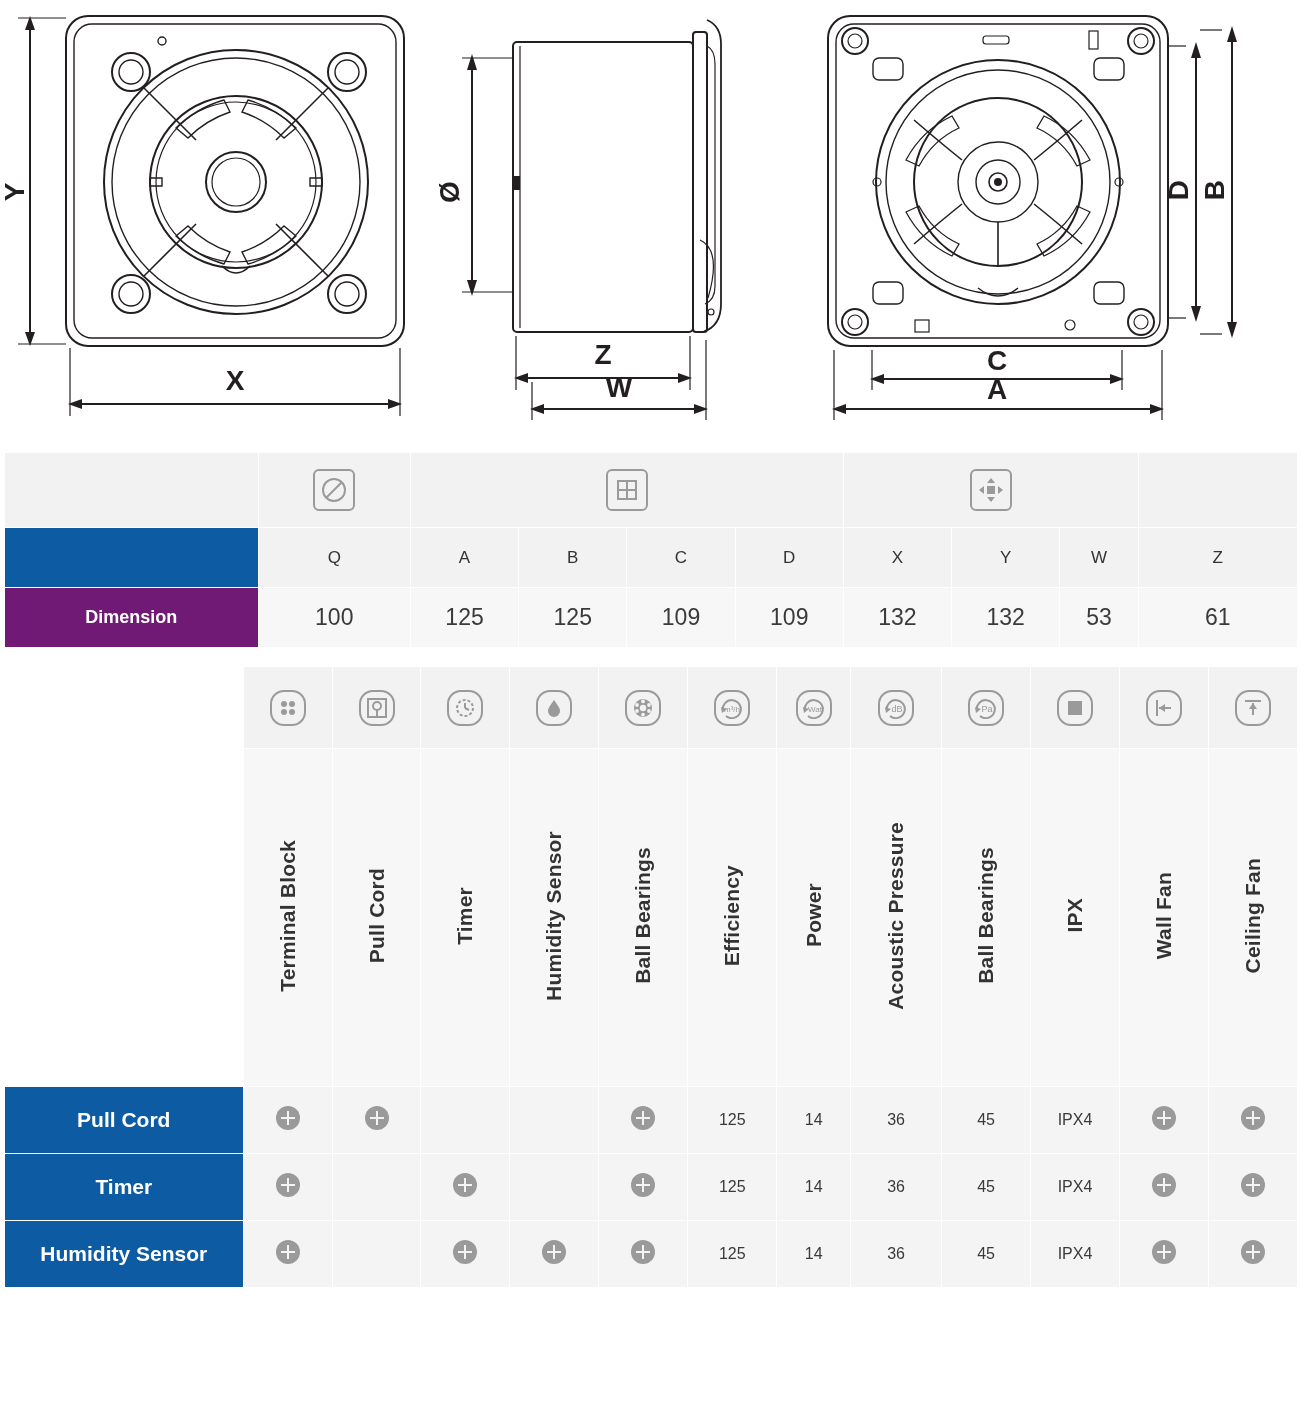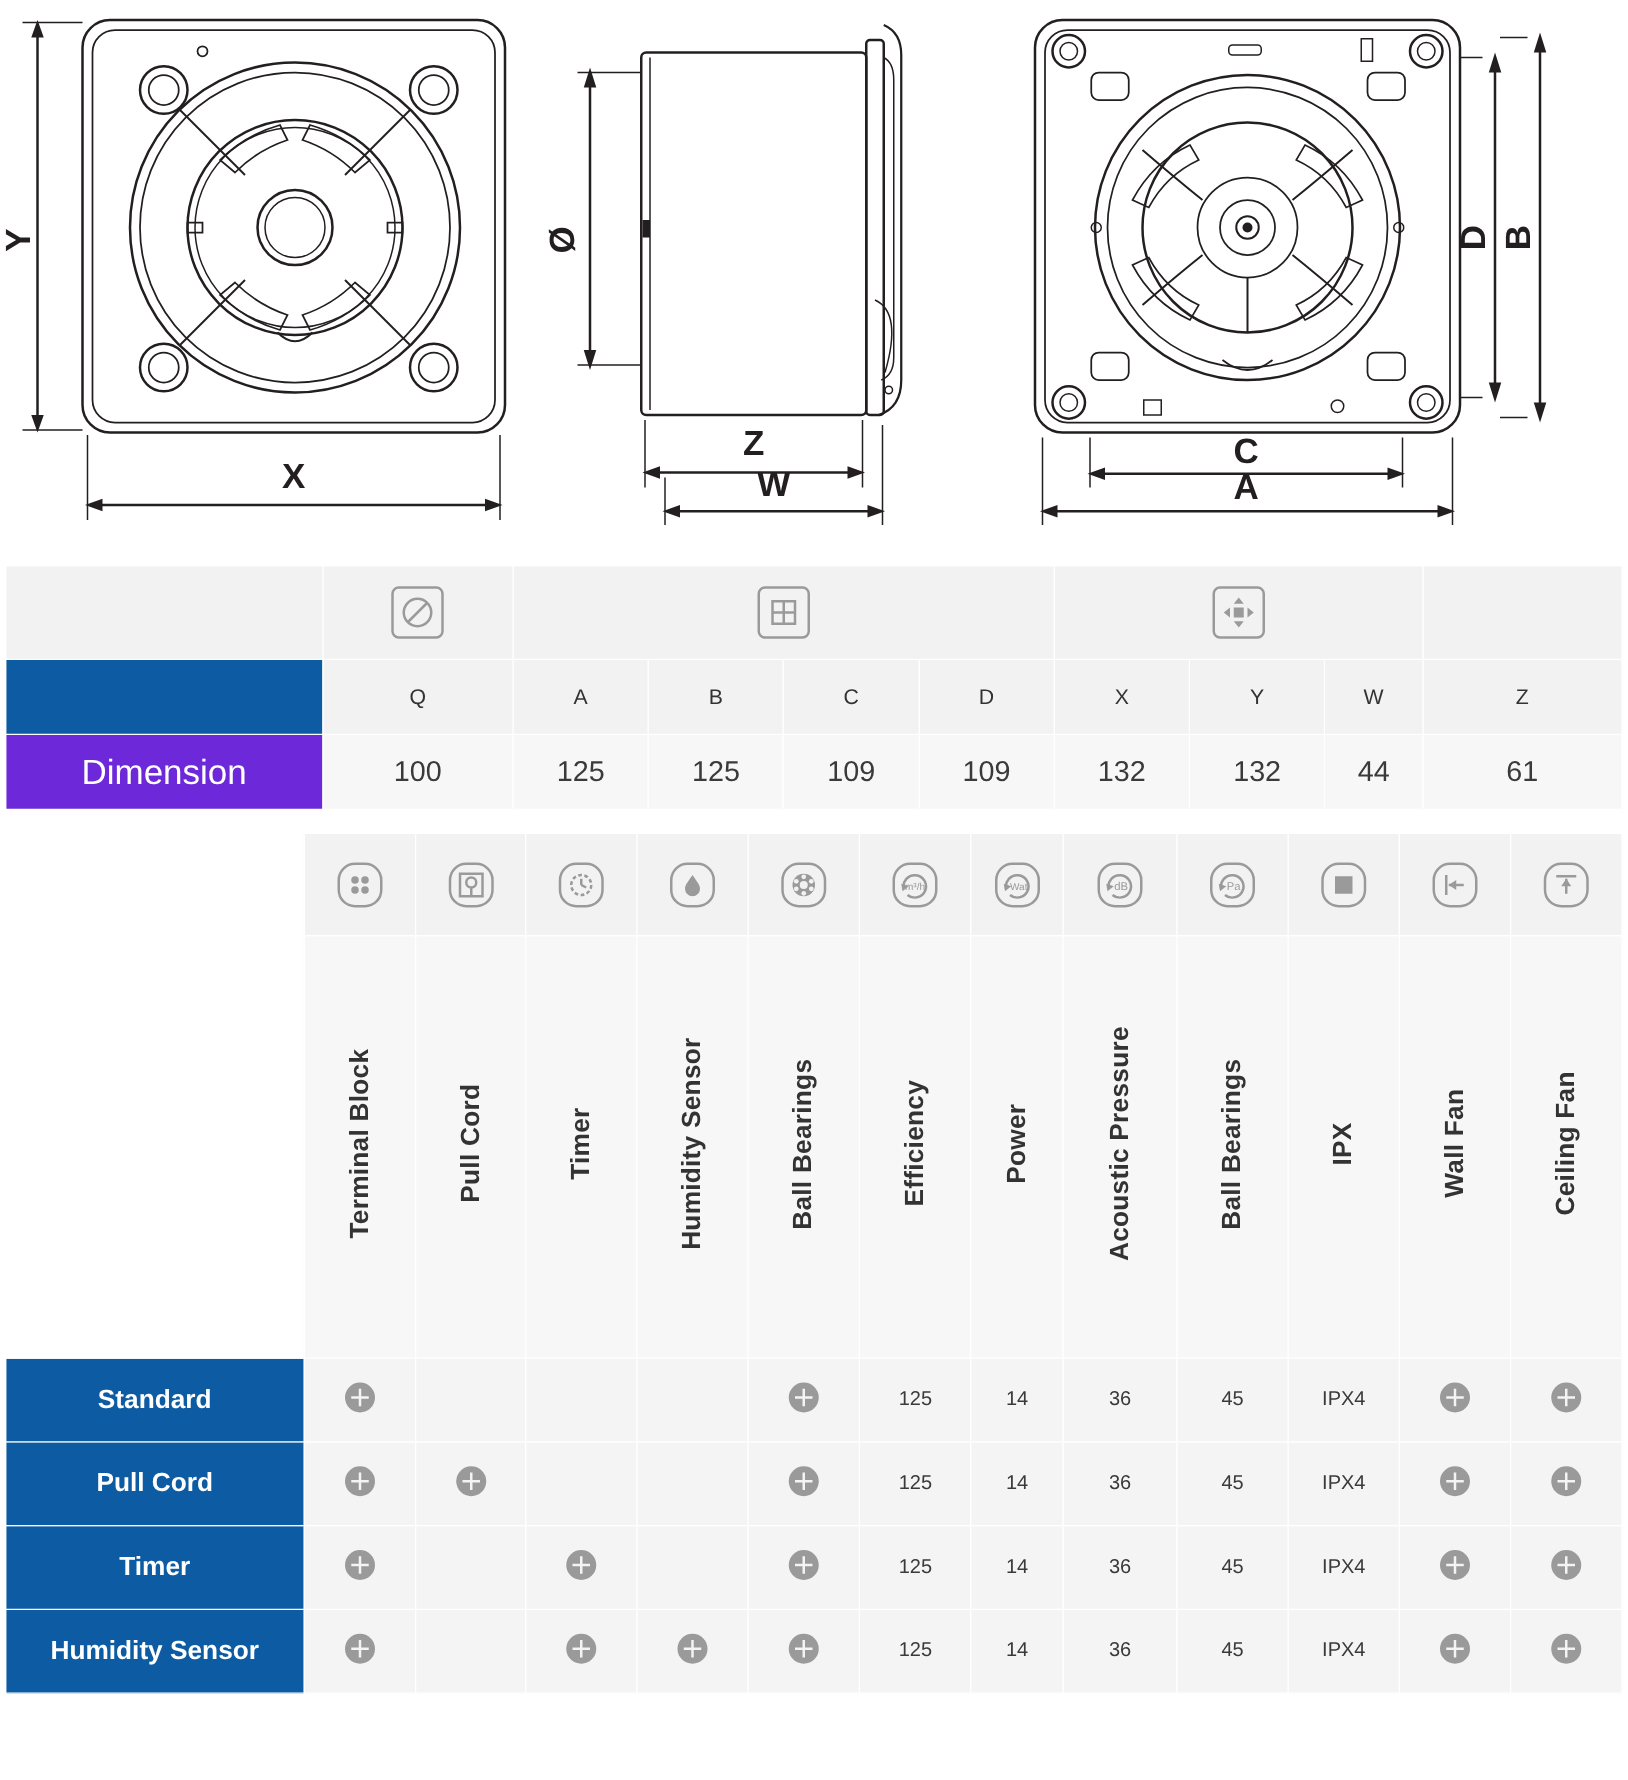--- a/index.html
+++ b/index.html
@@ -53,24 +53,24 @@
     font-weight: normal;
   }
   .dim-hdr-row td.bluecell { background: #0d5ca3; }
   .dim-val-row td {
     height: 60px;
     background: #f7f7f7;
     font-size: 23px;
     color: #3a3a3a;
   }
   .dim-val-row td.bluecell {
-    background: #6d28d9;
+    background: #701a75;
     color: #ffffff;
-    font-size: 28px;
-    font-weight: normal;
+    font-size: 18px;
+    font-weight: bold;
   }
 
   
   .feat-icon-row td { height: 82px; background: #f2f2f2; }
   .feat-icon-row td.blank-left { background: #ffffff; }
   .feat-label-row td {
     height: 338px;
     background: #f7f7f7;
     vertical-align: bottom;
     padding-bottom: 12px;
@@ -371,21 +371,21 @@
 
         <tr class="dim-val-row">
           <td class="bluecell">Dimension</td>
           <td>100</td>
           <td>125</td>
           <td>125</td>
           <td>109</td>
           <td>109</td>
           <td>132</td>
           <td>132</td>
-          <td>44</td>
+          <td>53</td>
           <td>61</td>
         </tr>
       </tbody>
     </table>
 
     <div class="gapline"></div>
 
     <table class="spec feat-table">
       <colgroup>
         <col style="width:236px">
@@ -539,79 +539,64 @@
           <td><span class="vert">Ball Bearings</span></td>
           <td><span class="vert">Efficiency</span></td>
           <td><span class="vert">Power</span></td>
           <td><span class="vert">Acoustic Pressure</span></td>
           <td><span class="vert">Ball Bearings</span></td>
           <td><span class="vert">IPX</span></td>
           <td><span class="vert">Wall Fan</span></td>
           <td><span class="vert">Ceiling Fan</span></td>
         </tr>
 
+
         <tr class="feat-row">
-          <td class="rowlabel">Standard</td>
-          <td><span class="plus"></span></td>
-          <td></td>
+          <td class="rowlabel">Pull Cord</td>
+          <td><span class="plus"></span></td>
+          <td><span class="plus"></span></td>
           <td></td>
           <td></td>
           <td><span class="plus"></span></td>
           <td>125</td>
           <td>14</td>
           <td>36</td>
           <td>45</td>
           <td>IPX4</td>
           <td><span class="plus"></span></td>
           <td><span class="plus"></span></td>
         </tr>
 
         <tr class="feat-row">
-          <td class="rowlabel">Pull Cord</td>
-          <td><span class="plus"></span></td>
+          <td class="rowlabel">Timer</td>
           <td><span class="plus"></span></td>
           <td></td>
+          <td><span class="plus"></span></td>
           <td></td>
           <td><span class="plus"></span></td>
           <td>125</td>
           <td>14</td>
           <td>36</td>
           <td>45</td>
           <td>IPX4</td>
           <td><span class="plus"></span></td>
           <td><span class="plus"></span></td>
         </tr>
 
         <tr class="feat-row">
-          <td class="rowlabel">Timer</td>
+          <td class="rowlabel">Humidity Sensor</td>
           <td><span class="plus"></span></td>
           <td></td>
           <td><span class="plus"></span></td>
-          <td></td>
+          <td><span class="plus"></span></td>
           <td><span class="plus"></span></td>
           <td>125</td>
           <td>14</td>
           <td>36</td>
           <td>45</td>
           <td>IPX4</td>
           <td><span class="plus"></span></td>
           <td><span class="plus"></span></td>
         </tr>
-
-        <tr class="feat-row">
-          <td class="rowlabel">Humidity Sensor</td>
-          <td><span class="plus"></span></td>
-          <td></td>
-          <td><span class="plus"></span></td>
-          <td><span class="plus"></span></td>
-          <td><span class="plus"></span></td>
-          <td>125</td>
-          <td>14</td>
-          <td>36</td>
-          <td>45</td>
-          <td>IPX4</td>
-          <td><span class="plus"></span></td>
-          <td><span class="plus"></span></td>
-        </tr>
       </tbody>
     </table>
   </div>
 </div>
 
 </body></html>

